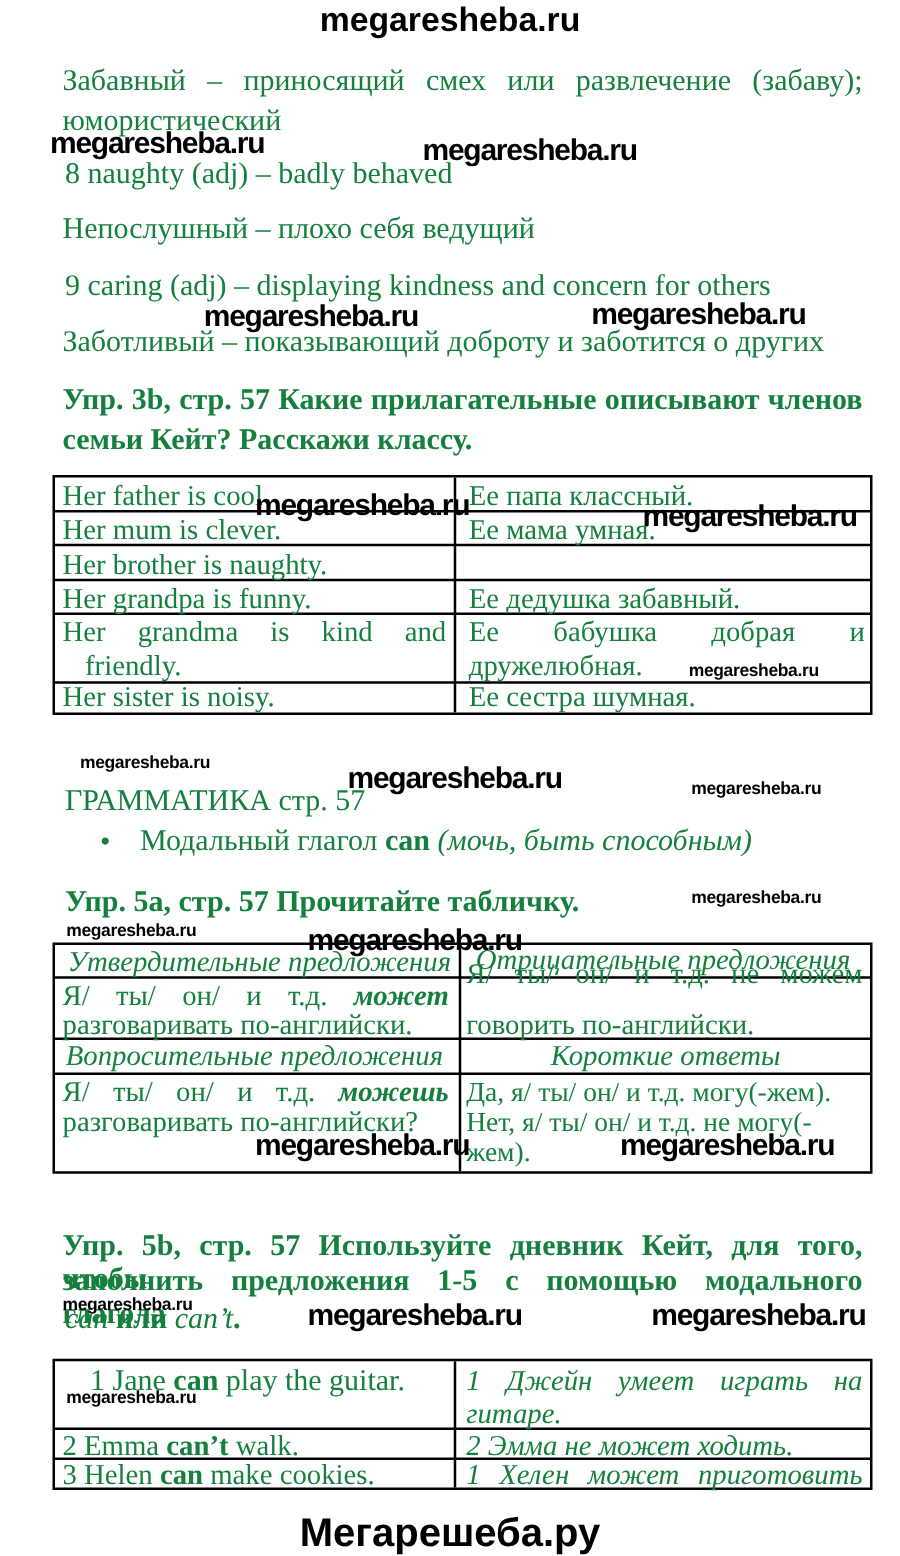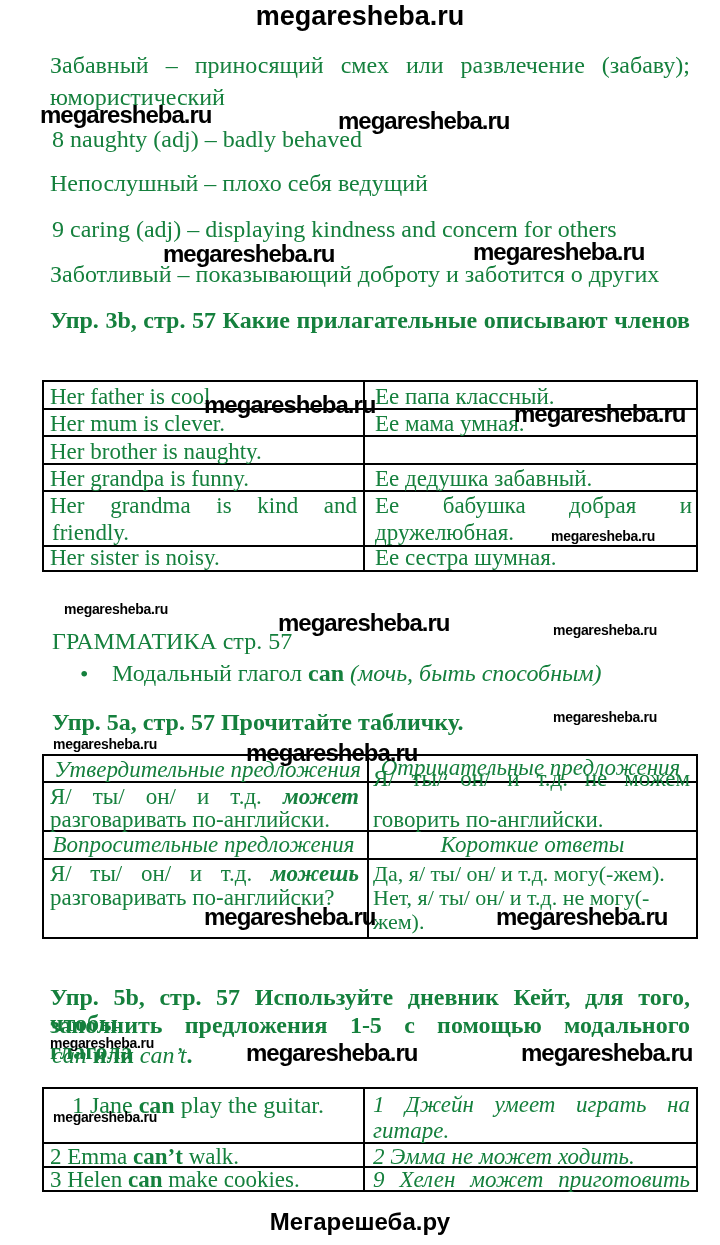--- a/index.html
+++ b/index.html
@@ -45,38 +45,39 @@
   <div class="hdr" style="top:1px; font-size:27px;">megaresheba.ru</div>
 
   <div class="line jline" style="left:50px; top:52px; width:640px;">Забавный – приносящий смех или развлечение (забаву);</div>
   <div class="line" style="left:50px; top:84px;">юмористический</div>
   <div class="line" style="left:52px; top:126px;">8 naughty (adj) – badly behaved</div>
   <div class="line" style="left:50px; top:170px;">Непослушный – плохо себя ведущий</div>
   <div class="line" style="left:52px; top:216px;">9 caring (adj) – displaying kindness and concern for others</div>
   <div class="line" style="left:50px; top:261px;">Заботливый – показывающий доброту и заботится о других</div>
 
   <div class="line jline b" style="left:50px; top:307px; width:640px;">Упр. 3b, стр. 57 Какие прилагательные описывают членов</div>
+  <div class="line b" style="left:50px; top:339px;">семьи Кейт? Расскажи классу.</div>
 
   <div class="tbl" style="left:42px; top:380px; width:652px; height:188px;">
     <div class="vline" style="left:319px;"></div>
     <div class="hline" style="top:26px;"></div>
     <div class="hline" style="top:53px;"></div>
     <div class="hline" style="top:81px;"></div>
     <div class="hline" style="top:108px;"></div>
     <div class="hline" style="top:163px;"></div>
 
     <div class="line" style="left:6px; top:3px;">Her father is cool</div>
     <div class="line" style="left:331px; top:3px;">Ее папа классный.</div>
     <div class="line" style="left:6px; top:30px;">Her mum is clever.</div>
     <div class="line" style="left:331px; top:30px;">Ее мама умная.</div>
     <div class="line" style="left:6px; top:58px;">Her brother is naughty.</div>
     <div class="line" style="left:331px; top:85px;">Ее дедушка забавный.</div>
     <div class="line" style="left:6px; top:85px;">Her grandpa is funny.</div>
     <div class="line jline" style="left:6px; top:112px; width:307px;">Her grandma is kind and</div>
-    <div class="line" style="left:8px; top:139px;">friendly.</div>
+    <div class="line" style="left:24px; top:139px;">friendly.</div>
     <div class="line jline" style="left:331px; top:112px; width:317px;">Ее бабушка добрая и</div>
     <div class="line" style="left:331px; top:139px;">дружелюбная.</div>
     <div class="line" style="left:6px; top:164px;">Her sister is noisy.</div>
     <div class="line" style="left:331px; top:164px;">Ее сестра шумная.</div>
   </div>
 
   <div class="line" style="left:52px; top:612px;margin-top:16px;">ГРАММАТИКА стр. 57</div>
 
   <div class="line" style="left:80px; top:661px;">•</div>
   <div class="line" style="left:112px; top:660px;">
@@ -133,24 +134,24 @@
     <div class="line i" style="left:329px; top:30px;">гитаре.</div>
 
     <div class="line" style="left:6px; top:56px;">
       <span>2 Emma </span><span class="b">can’t</span><span> walk.</span>
     </div>
     <div class="line i" style="left:329px; top:56px;">2 Эмма не может ходить.</div>
 
     <div class="line" style="left:6px; top:79px;">
       <span>3 Helen </span><span class="b">can</span><span> make cookies.</span>
     </div>
-    <div class="line jline i" style="left:329px; top:79px; width:317px;">9 Хелен может приготовить</div>
+    <div class="line jline i" style="left:329px; top:79px; width:317px;">1 Хелен может приготовить</div>
   </div>
 
-  <div class="hdr" style="top:1208px; font-size:24px;">Мегарешеба.ру</div>
+  <div class="hdr" style="top:1208px; font-size:32px;">Мегарешеба.ру</div>
 
   <div class="wm wm-lg" style="left:40px;  top:103px;">megaresheba.ru</div>
   <div class="wm wm-lg" style="left:338px; top:109px;">megaresheba.ru</div>
   <div class="wm wm-lg" style="left:163px; top:242px;">megaresheba.ru</div>
   <div class="wm wm-lg" style="left:473px; top:240px;">megaresheba.ru</div>
   <div class="wm wm-lg" style="left:204px; top:393px;">megaresheba.ru</div>
   <div class="wm wm-lg" style="left:514px; top:402px;">megaresheba.ru</div>
   <div class="wm wm-lg" style="left:278px; top:611px;">megaresheba.ru</div>
   <div class="wm wm-lg" style="left:246px; top:741px;">megaresheba.ru</div>
   <div class="wm wm-lg" style="left:204px; top:905px;">megaresheba.ru</div>

